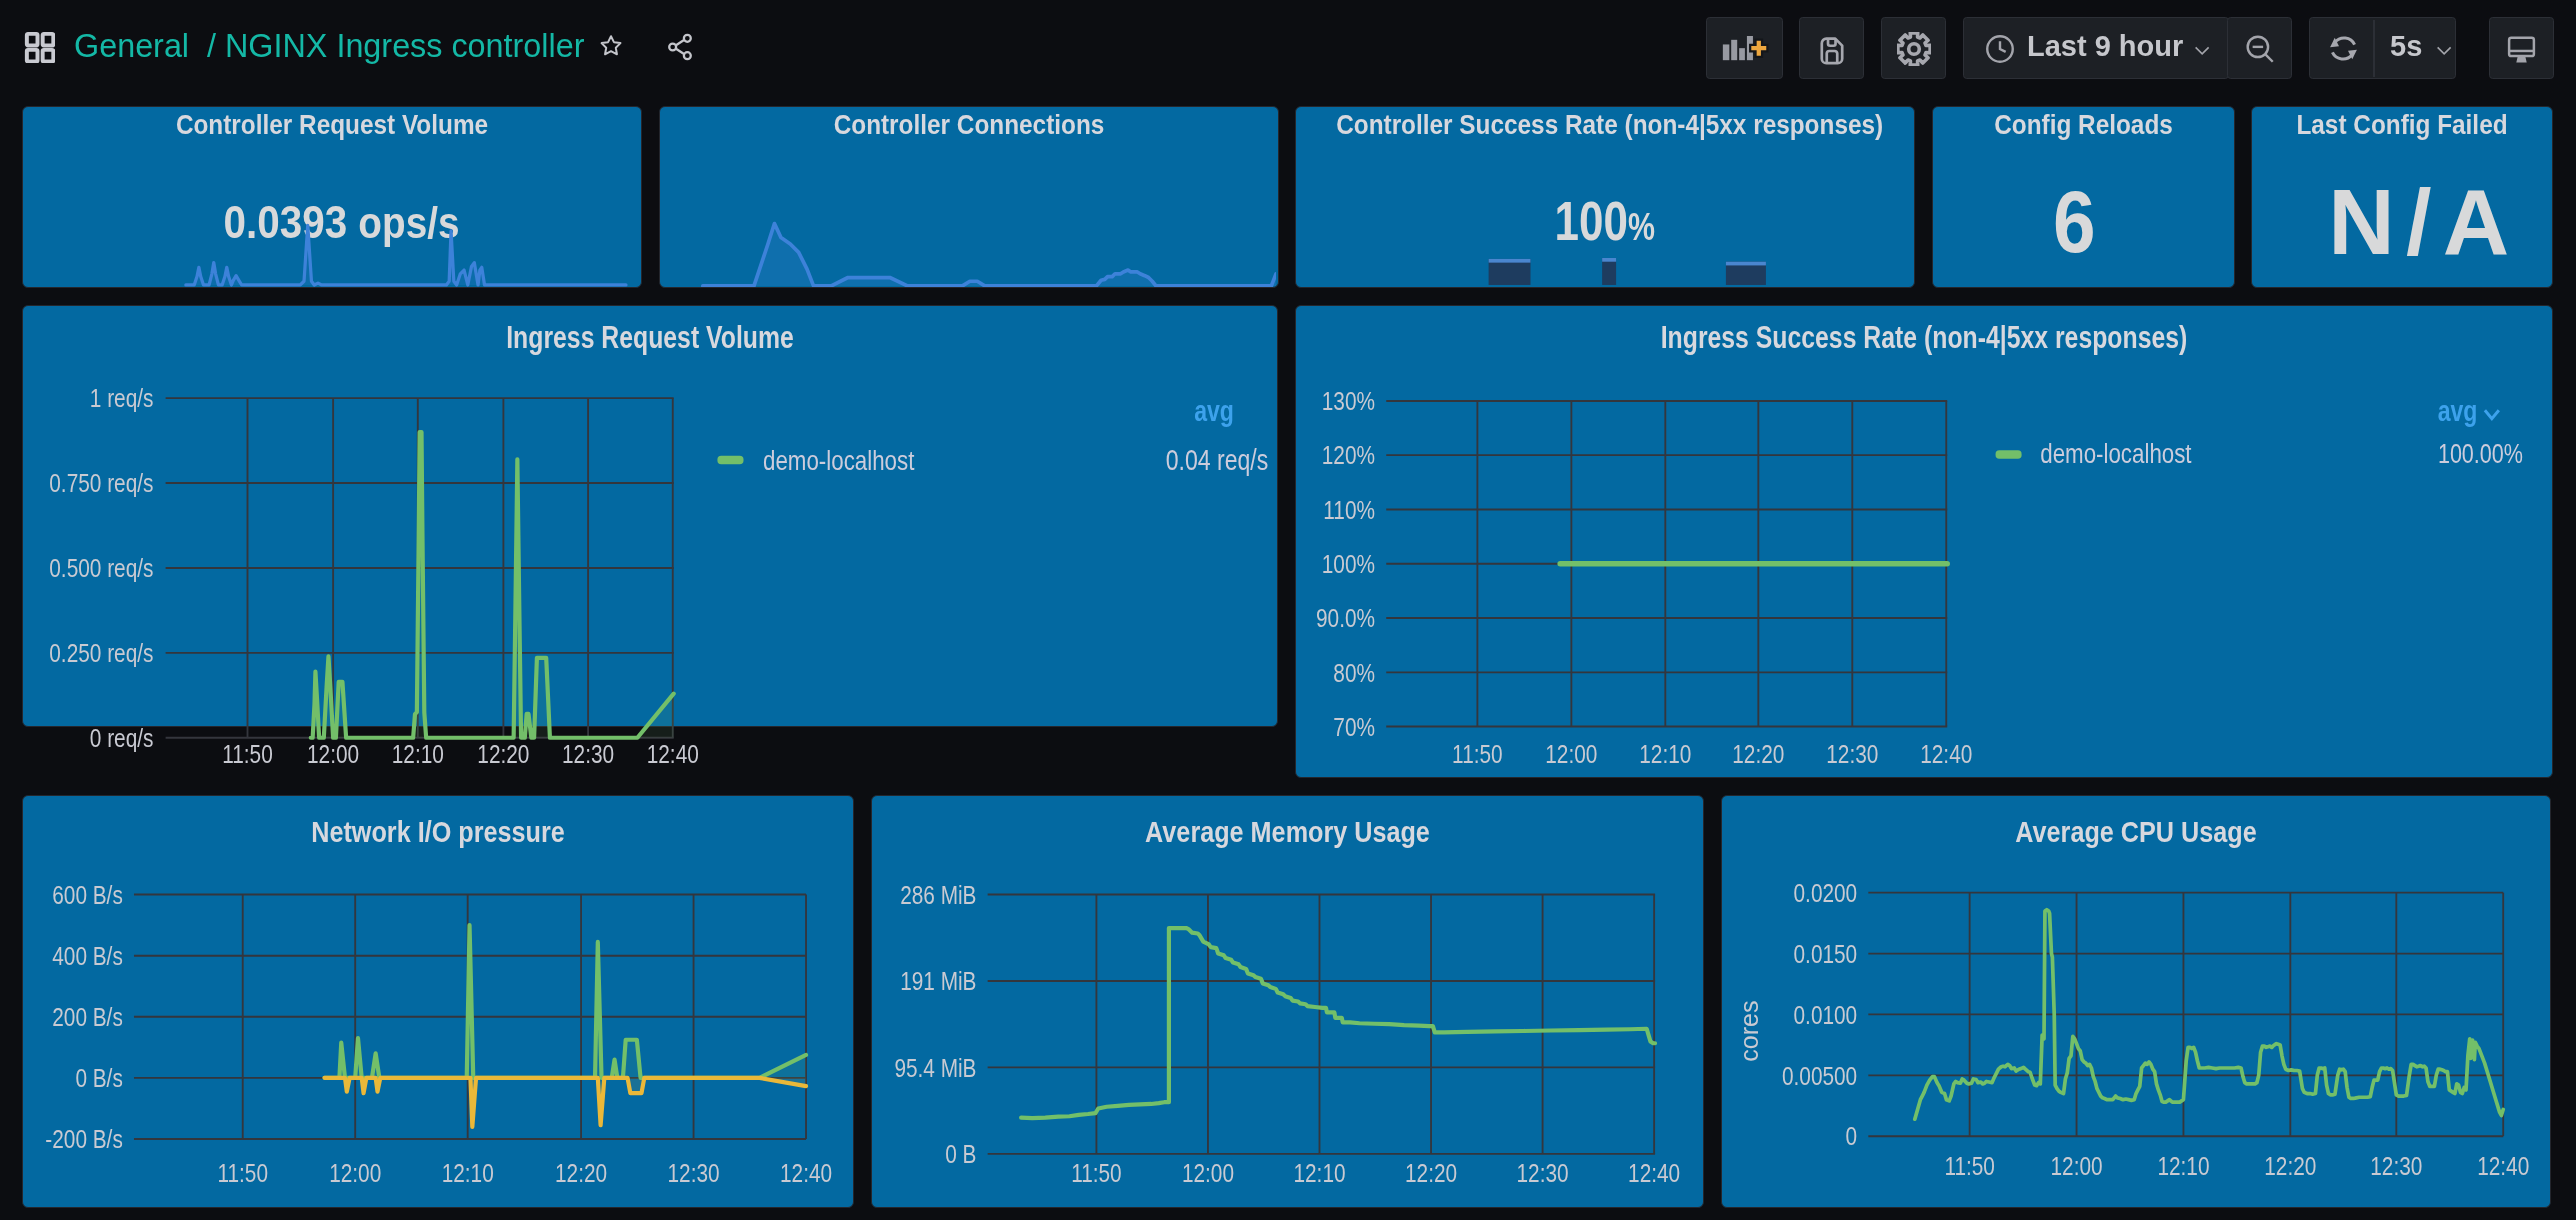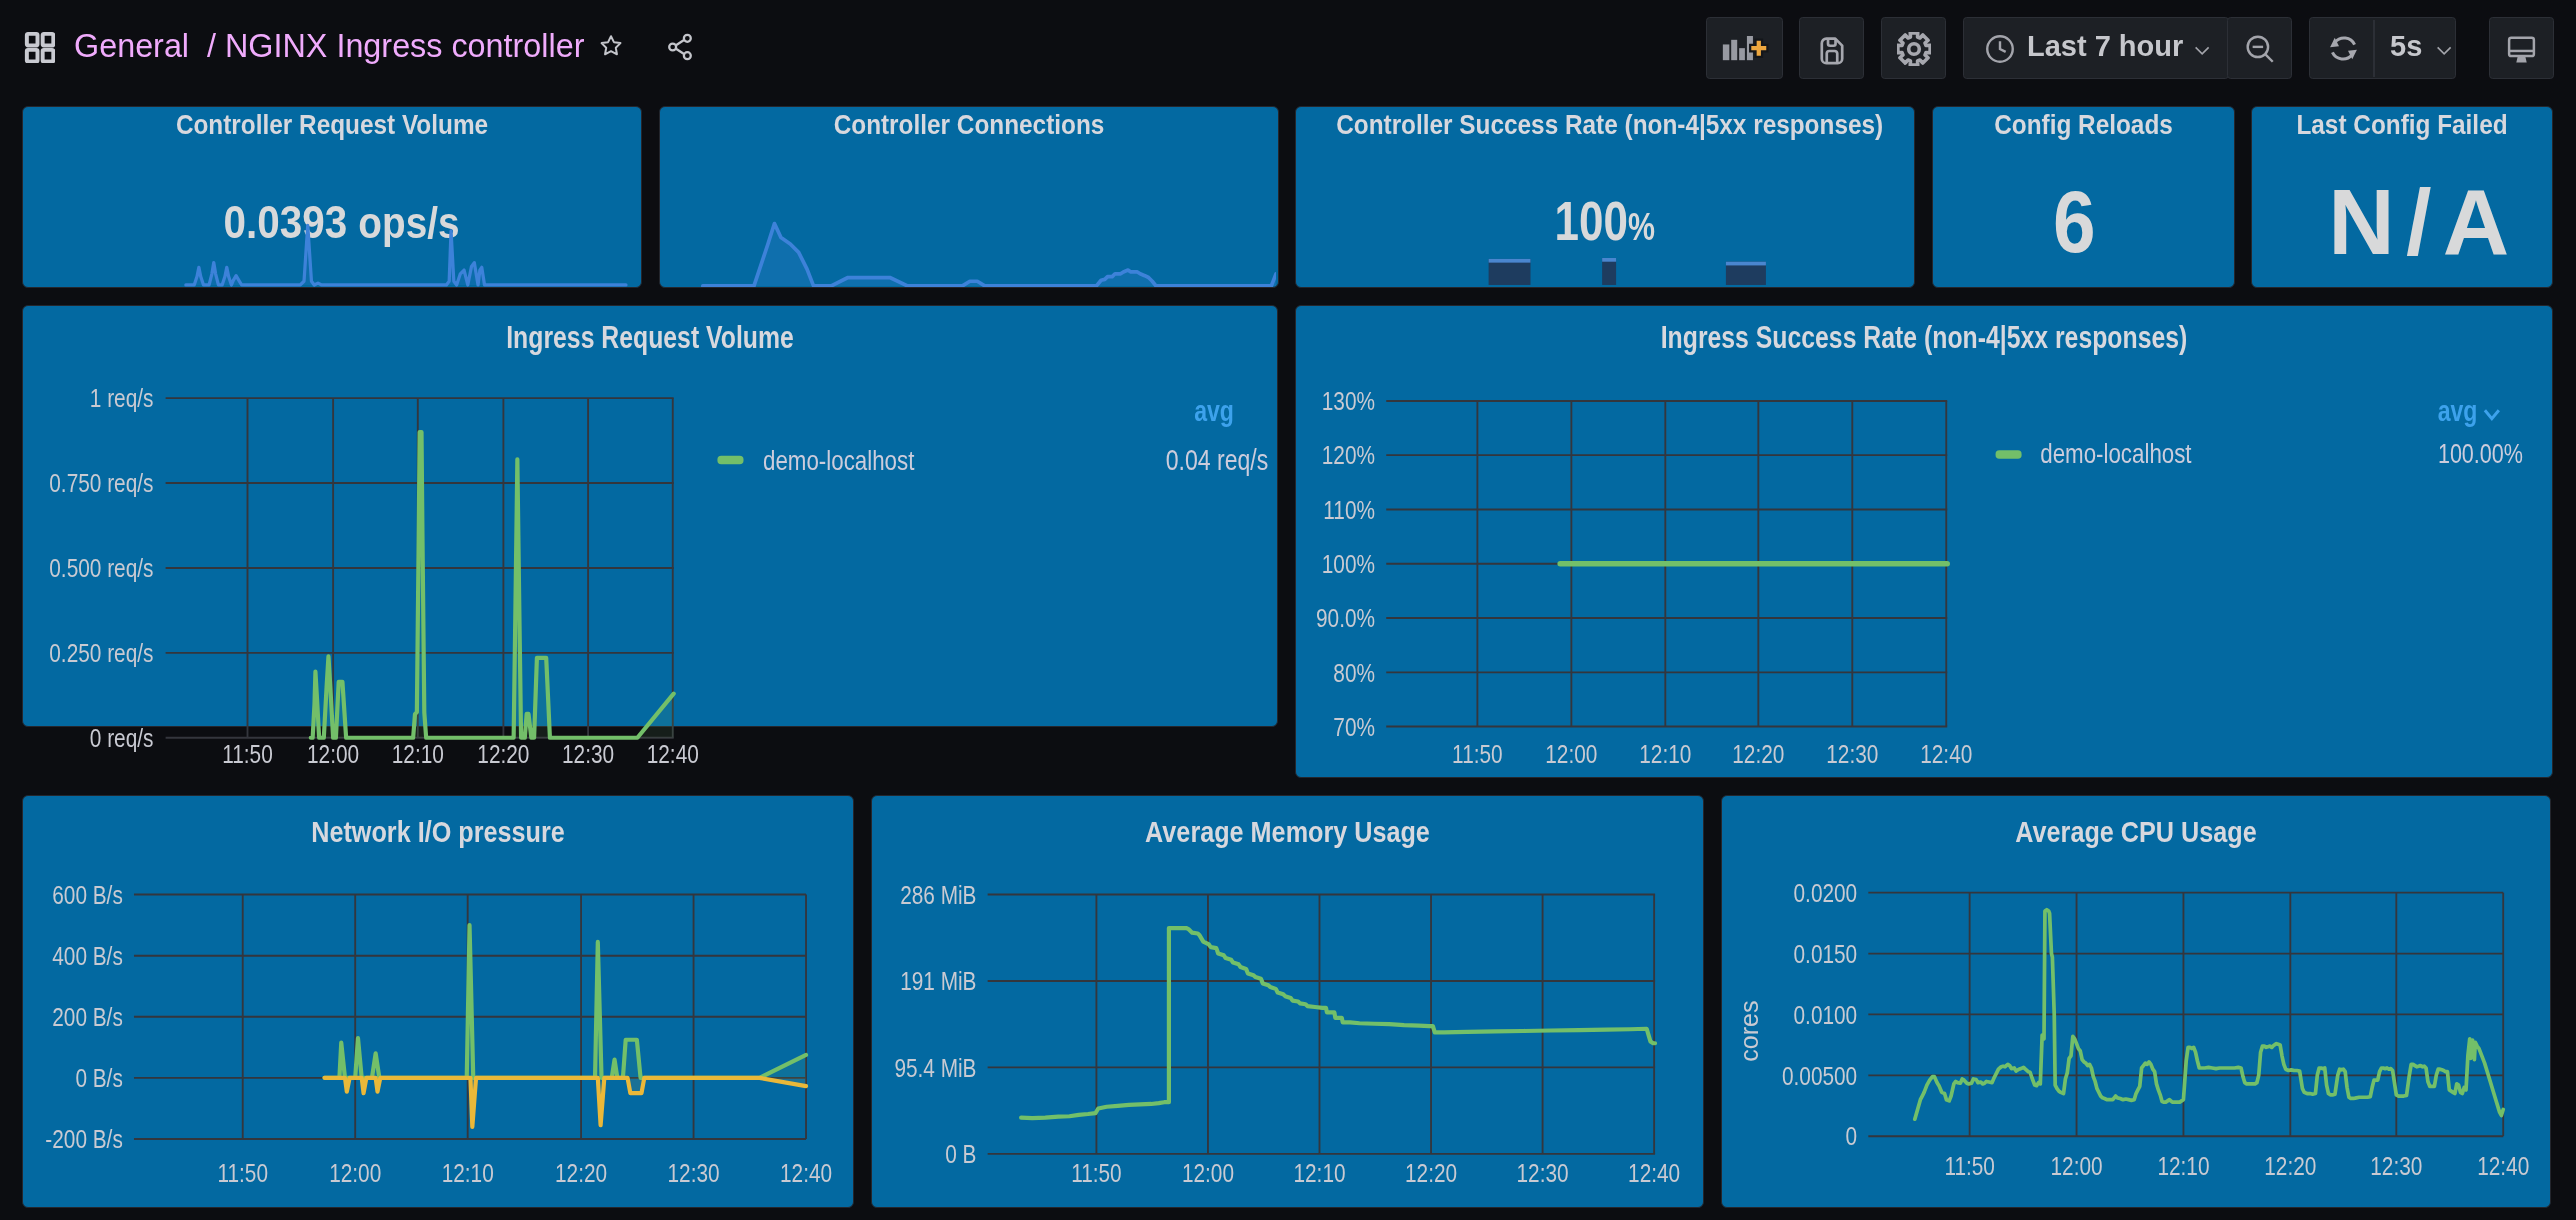--- a/index.html
+++ b/index.html
@@ -18,21 +18,21 @@
 
 <div id="nav" style="position:absolute;left:0;top:0;width:2576px;height:106px;background:#0c0d11;">
   <svg style="position:absolute;left:23px;top:30px" width="32" height="33" viewBox="0 0 34 35">
       <g fill="none" stroke="#c9cad1" stroke-width="4.2">
         <rect x="4.1" y="4.1" width="11.3" height="12.3" rx="1.2"></rect>
         <rect x="20.9" y="4.1" width="11.3" height="12.3" rx="1.2"></rect>
         <rect x="4.1" y="21.1" width="11.3" height="12.4" rx="1.2"></rect>
         <rect x="20.9" y="21.1" width="11.3" height="12.4" rx="1.2"></rect>
       </g>
     </svg>
-  <div style="position:absolute;left:74px;top:29px;font-size:33px;line-height:1;color:#f0abfc;"><span style="display:inline-block;transform:scaleX(0.98);transform-origin:0 0;">General&nbsp; /&nbsp;NGINX Ingress controller</span></div>
+  <div style="position:absolute;left:74px;top:29px;font-size:33px;line-height:1;color:#14b8a6;"><span style="display:inline-block;transform:scaleX(0.98);transform-origin:0 0;">General&nbsp; /&nbsp;NGINX Ingress controller</span></div>
 
   <svg style="position:absolute;left:597px;top:32px" width="28" height="28" viewBox="0 0 24 24">
     <path d="M12 3.6l2.5 5.1 5.6.8-4 4 1 5.6-5.1-2.7-5.1 2.7 1-5.6-4-4 5.6-.8z" fill="none" stroke="#c4c5cb" stroke-width="1.7" stroke-linejoin="round"></path>
   </svg>
 
   <svg style="position:absolute;left:664px;top:31px" width="32" height="32" viewBox="0 0 24 24">
     <g fill="none" stroke="#c4c5cb" stroke-width="1.7">
       <circle cx="17.5" cy="5.5" r="2.6"></circle>
       <circle cx="6.5" cy="12" r="2.6"></circle>
       <circle cx="17.5" cy="18.5" r="2.6"></circle>
@@ -74,21 +74,21 @@
       </svg>
   </div>
 
   <div class="tbtn" style="left:1963px;width:266px;">
     <svg style="position:absolute;left:18.6px;top:14px" width="34" height="34" viewBox="0 0 24 24">
       <g class="tico" stroke-width="1.8">
         <circle cx="12" cy="12" r="9"></circle>
         <path d="M12 6.5V12l4 2"></path>
       </g>
     </svg>
-    <span style="position:absolute;left:63px;top:12px;font-size:29px;font-weight:700;color:#c6c7cc;">Last 7 hour</span>
+    <span style="position:absolute;left:63px;top:12px;font-size:29px;font-weight:700;color:#c6c7cc;">Last 9 hour</span>
     <svg style="position:absolute;left:227px;top:20.5px" width="22.3" height="22.3" viewBox="0 0 24 24">
       <path d="M5 9l7 7 7-7" class="tico" stroke-width="2.2" fill="none"></path>
     </svg>
   </div>
 
   <div class="tbtn" style="left:2227px;width:65px;">
     <svg style="position:absolute;left:15px;top:14px" width="34" height="34" viewBox="0 0 24 24">
       <g class="tico" stroke-width="1.8">
         <circle cx="10.5" cy="10.5" r="7.2"></circle>
         <path d="M15.8 15.8L21 21"></path>

